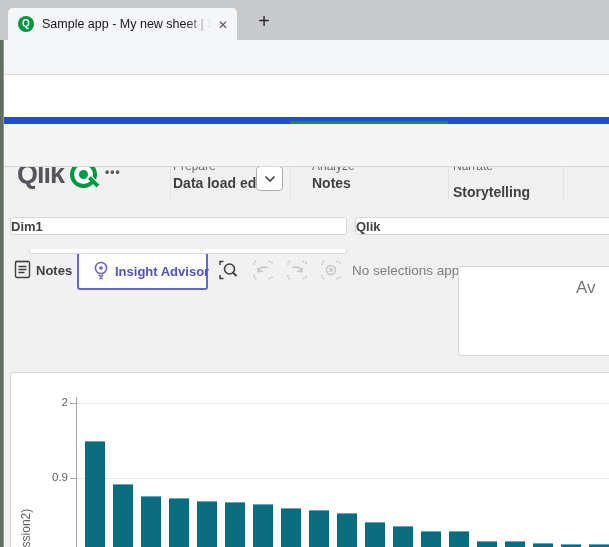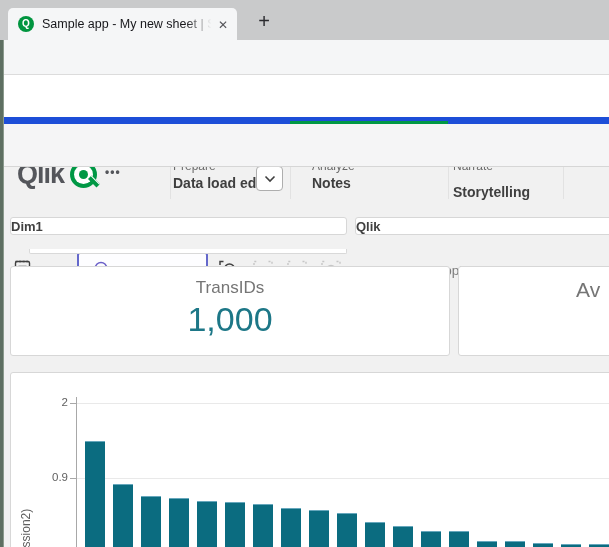--- a/index.html
+++ b/index.html
@@ -70,21 +70,21 @@
   
   .sheet-title{ left:14px; top:177px; font-size:21px; color:#aeaeae; }
   .card{ background:#fff; border:1px solid #d7d7d7; border-radius:3px; }
   .filter{ height:18px; top:217px; display:flex; align-items:center; padding-left:0;
         font-size:13px; font-weight:600; color:#404040; cursor:pointer; }
   .stack-strip{ left:29px; top:249px; width:318px; height:5px; background:#fff;
         border:1px solid #d9d9d9; border-top:none; border-radius:0 0 2px 2px; }
   .kpi{ top:266px; height:90px; cursor:pointer; }
   .kpi-title{ width:100%; text-align:center; top:11px; font-size:17px; color:#757575; }
   .kpi-value{ width:100%; text-align:center; top:33px; font-size:34px; color:#1d7787; }
-  .kpi2-title{ left:117px; top:11px; font-size:21px; color:#757575; }
+  .kpi2-title{ left:117px; top:11px; font-size:17px; color:#757575; }
   .chart-card{ left:10px; top:372px; width:640px; height:200px; }
   .gridline{ left:77px; width:532px; height:1px; background:#e9e9e9; }
   .axis-v{ left:76px; top:397px; width:1px; height:150px; background:#a8a8a8; }
   .tick{ left:70px; width:6px; height:1px; background:#a8a8a8; }
   .tick-label{ font-size:11.5px; color:#5f5f5f; text-align:right; width:24px; }
   .y-title{ left:26px; top:556px; font-size:12px; color:#5f5f5f; white-space:nowrap;
         transform:translate(-50%,-50%) rotate(-90deg); }
   .bar{ position:absolute; width:20px; background:#0b6c80;
         border-top:1px solid #66a7bc; cursor:pointer; }
 
@@ -222,24 +222,20 @@
 
 
   <div class="abs card filter" style="left:10px; width:337px;">
     <span>Dim1</span>
   </div>
   <div class="abs card filter" style="left:355px; width:300px;">
     <span>Qlik</span>
   </div>
   <div class="abs stack-strip"></div>
 
-  <div class="abs card kpi" style="left:10px; width:440px;">
-    <div class="abs kpi-title">TransIDs</div>
-    <div class="abs kpi-value">1,000</div>
-  </div>
   <div class="abs card kpi" style="left:458px; width:300px;">
     <div class="abs kpi2-title">Av</div>
   </div>
 
   <div class="abs card chart-card"></div>
   <div class="abs gridline" style="top:403px;"></div>
   <div class="abs gridline" style="top:478px;"></div>
   <div class="abs axis-v"></div>
   <div class="abs tick" style="top:403px;"></div>
   <div class="abs tick" style="top:478px;"></div>

